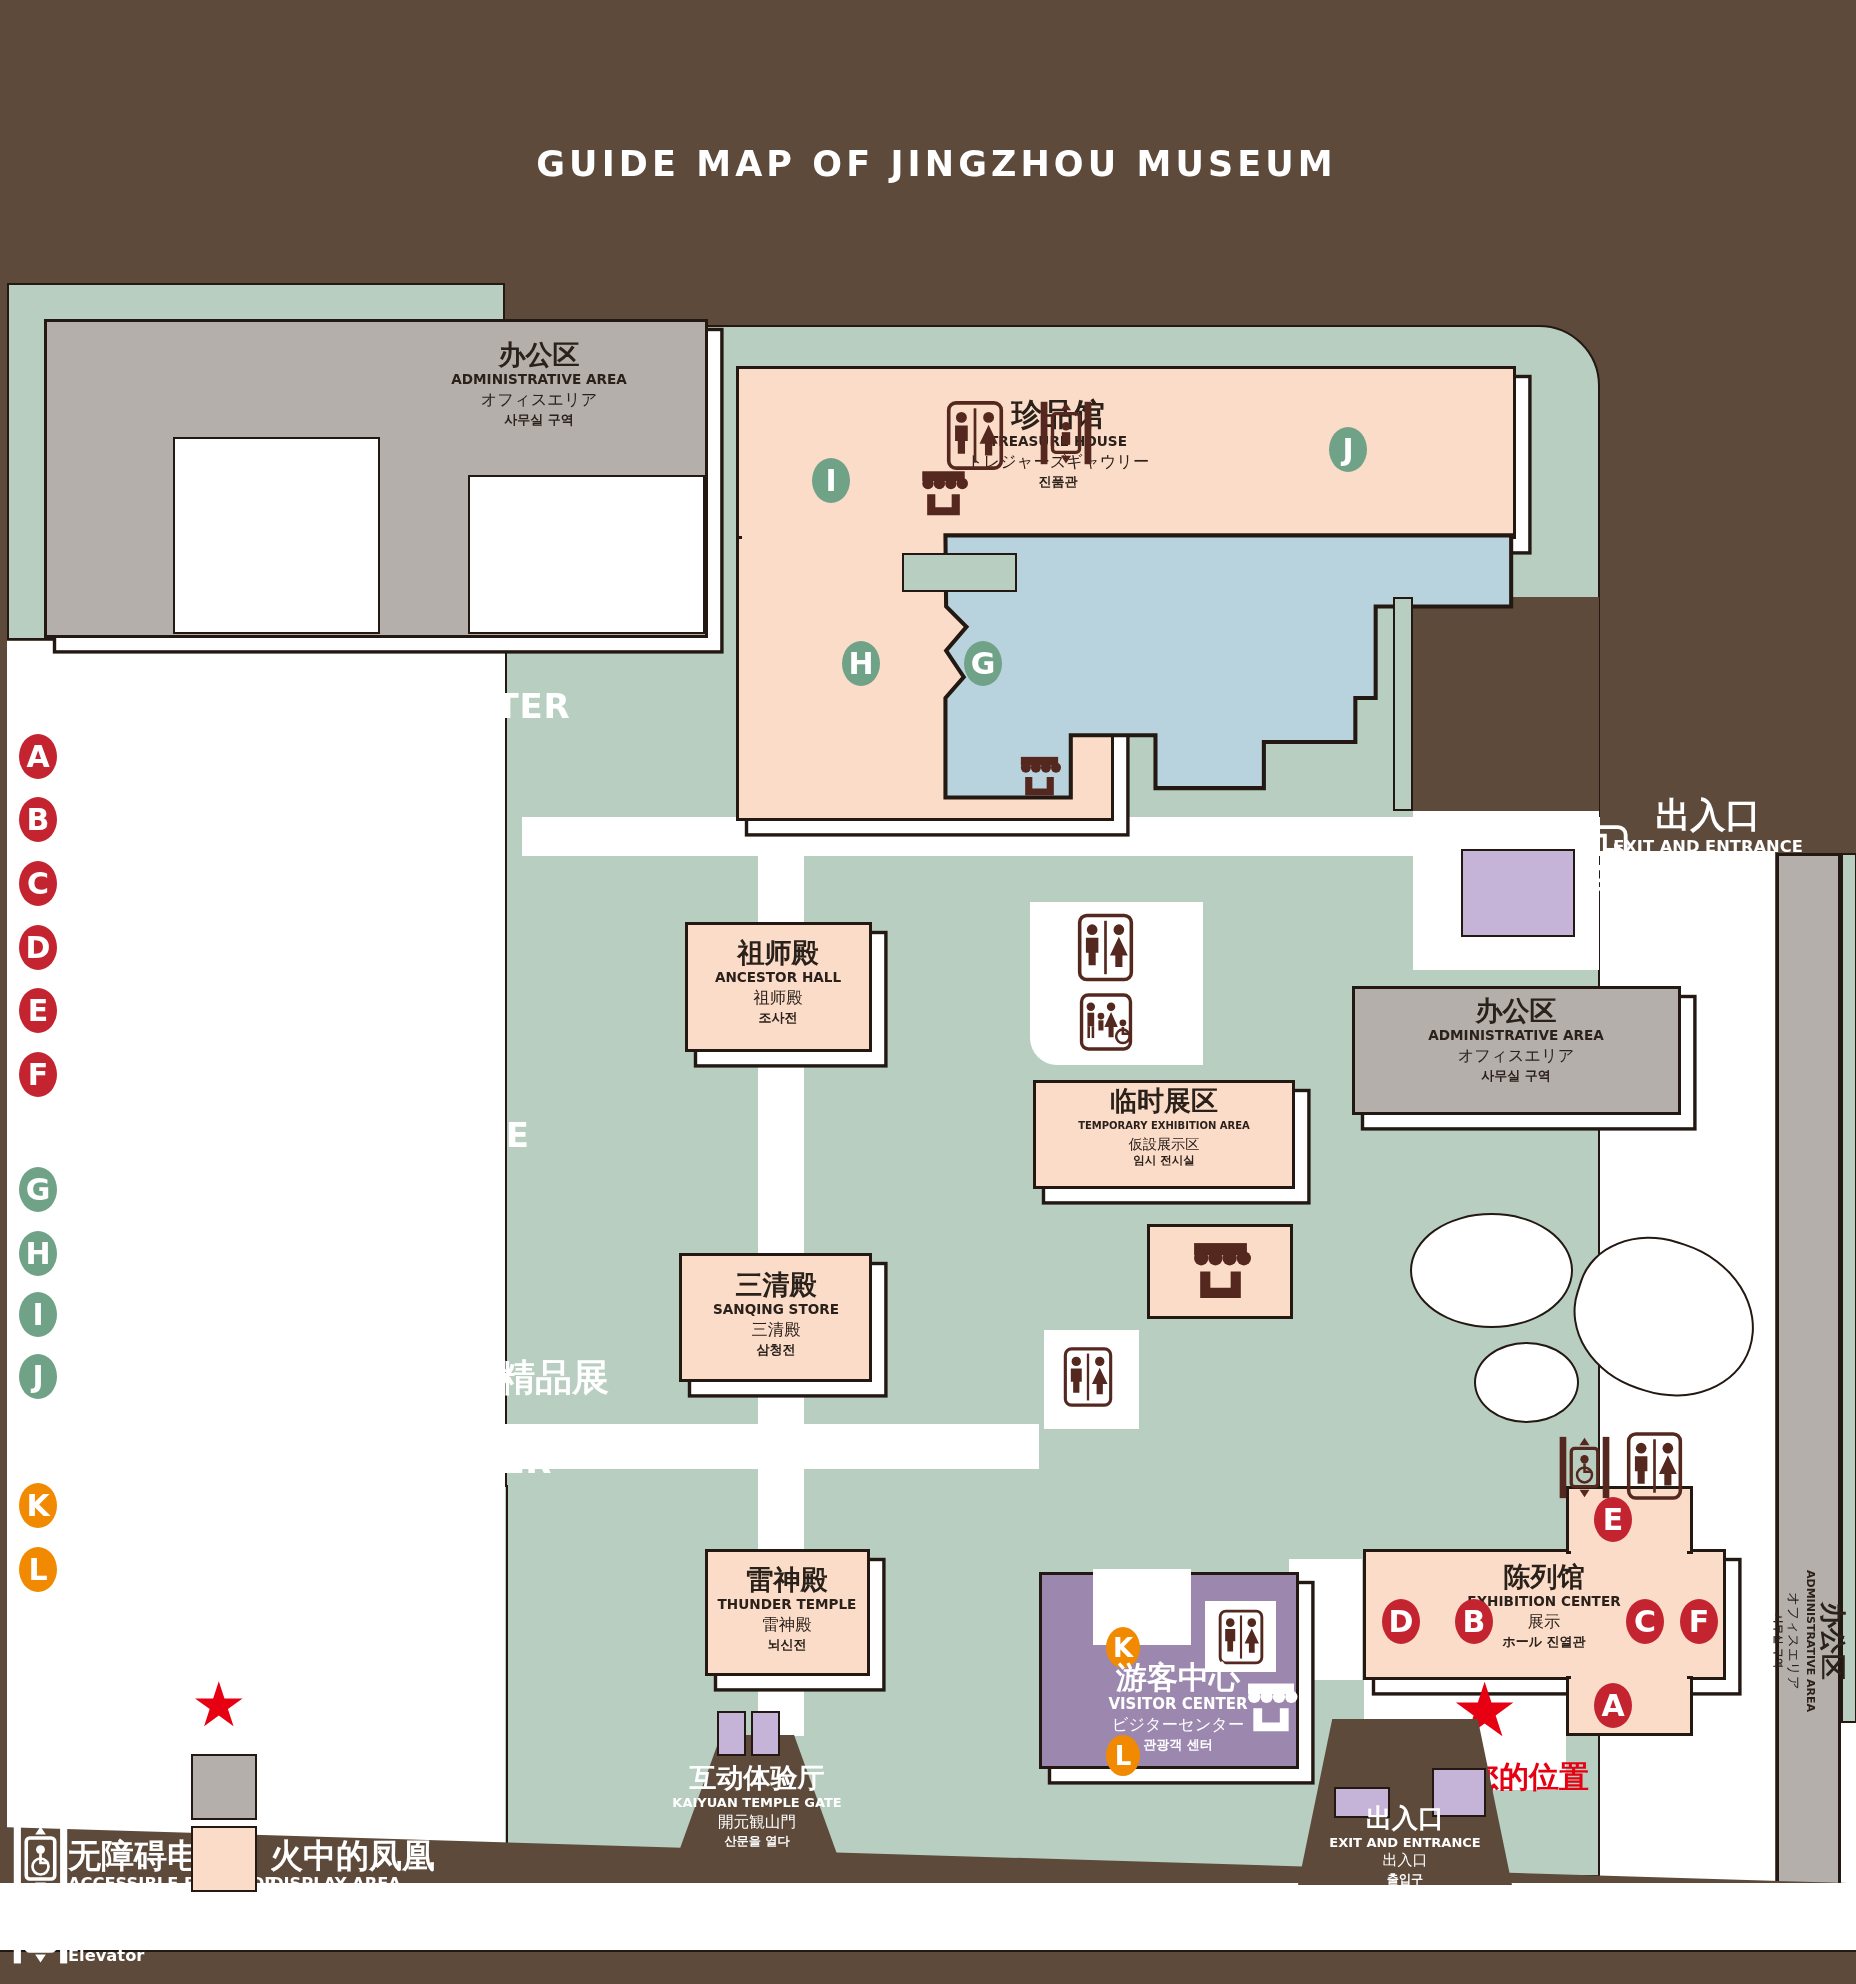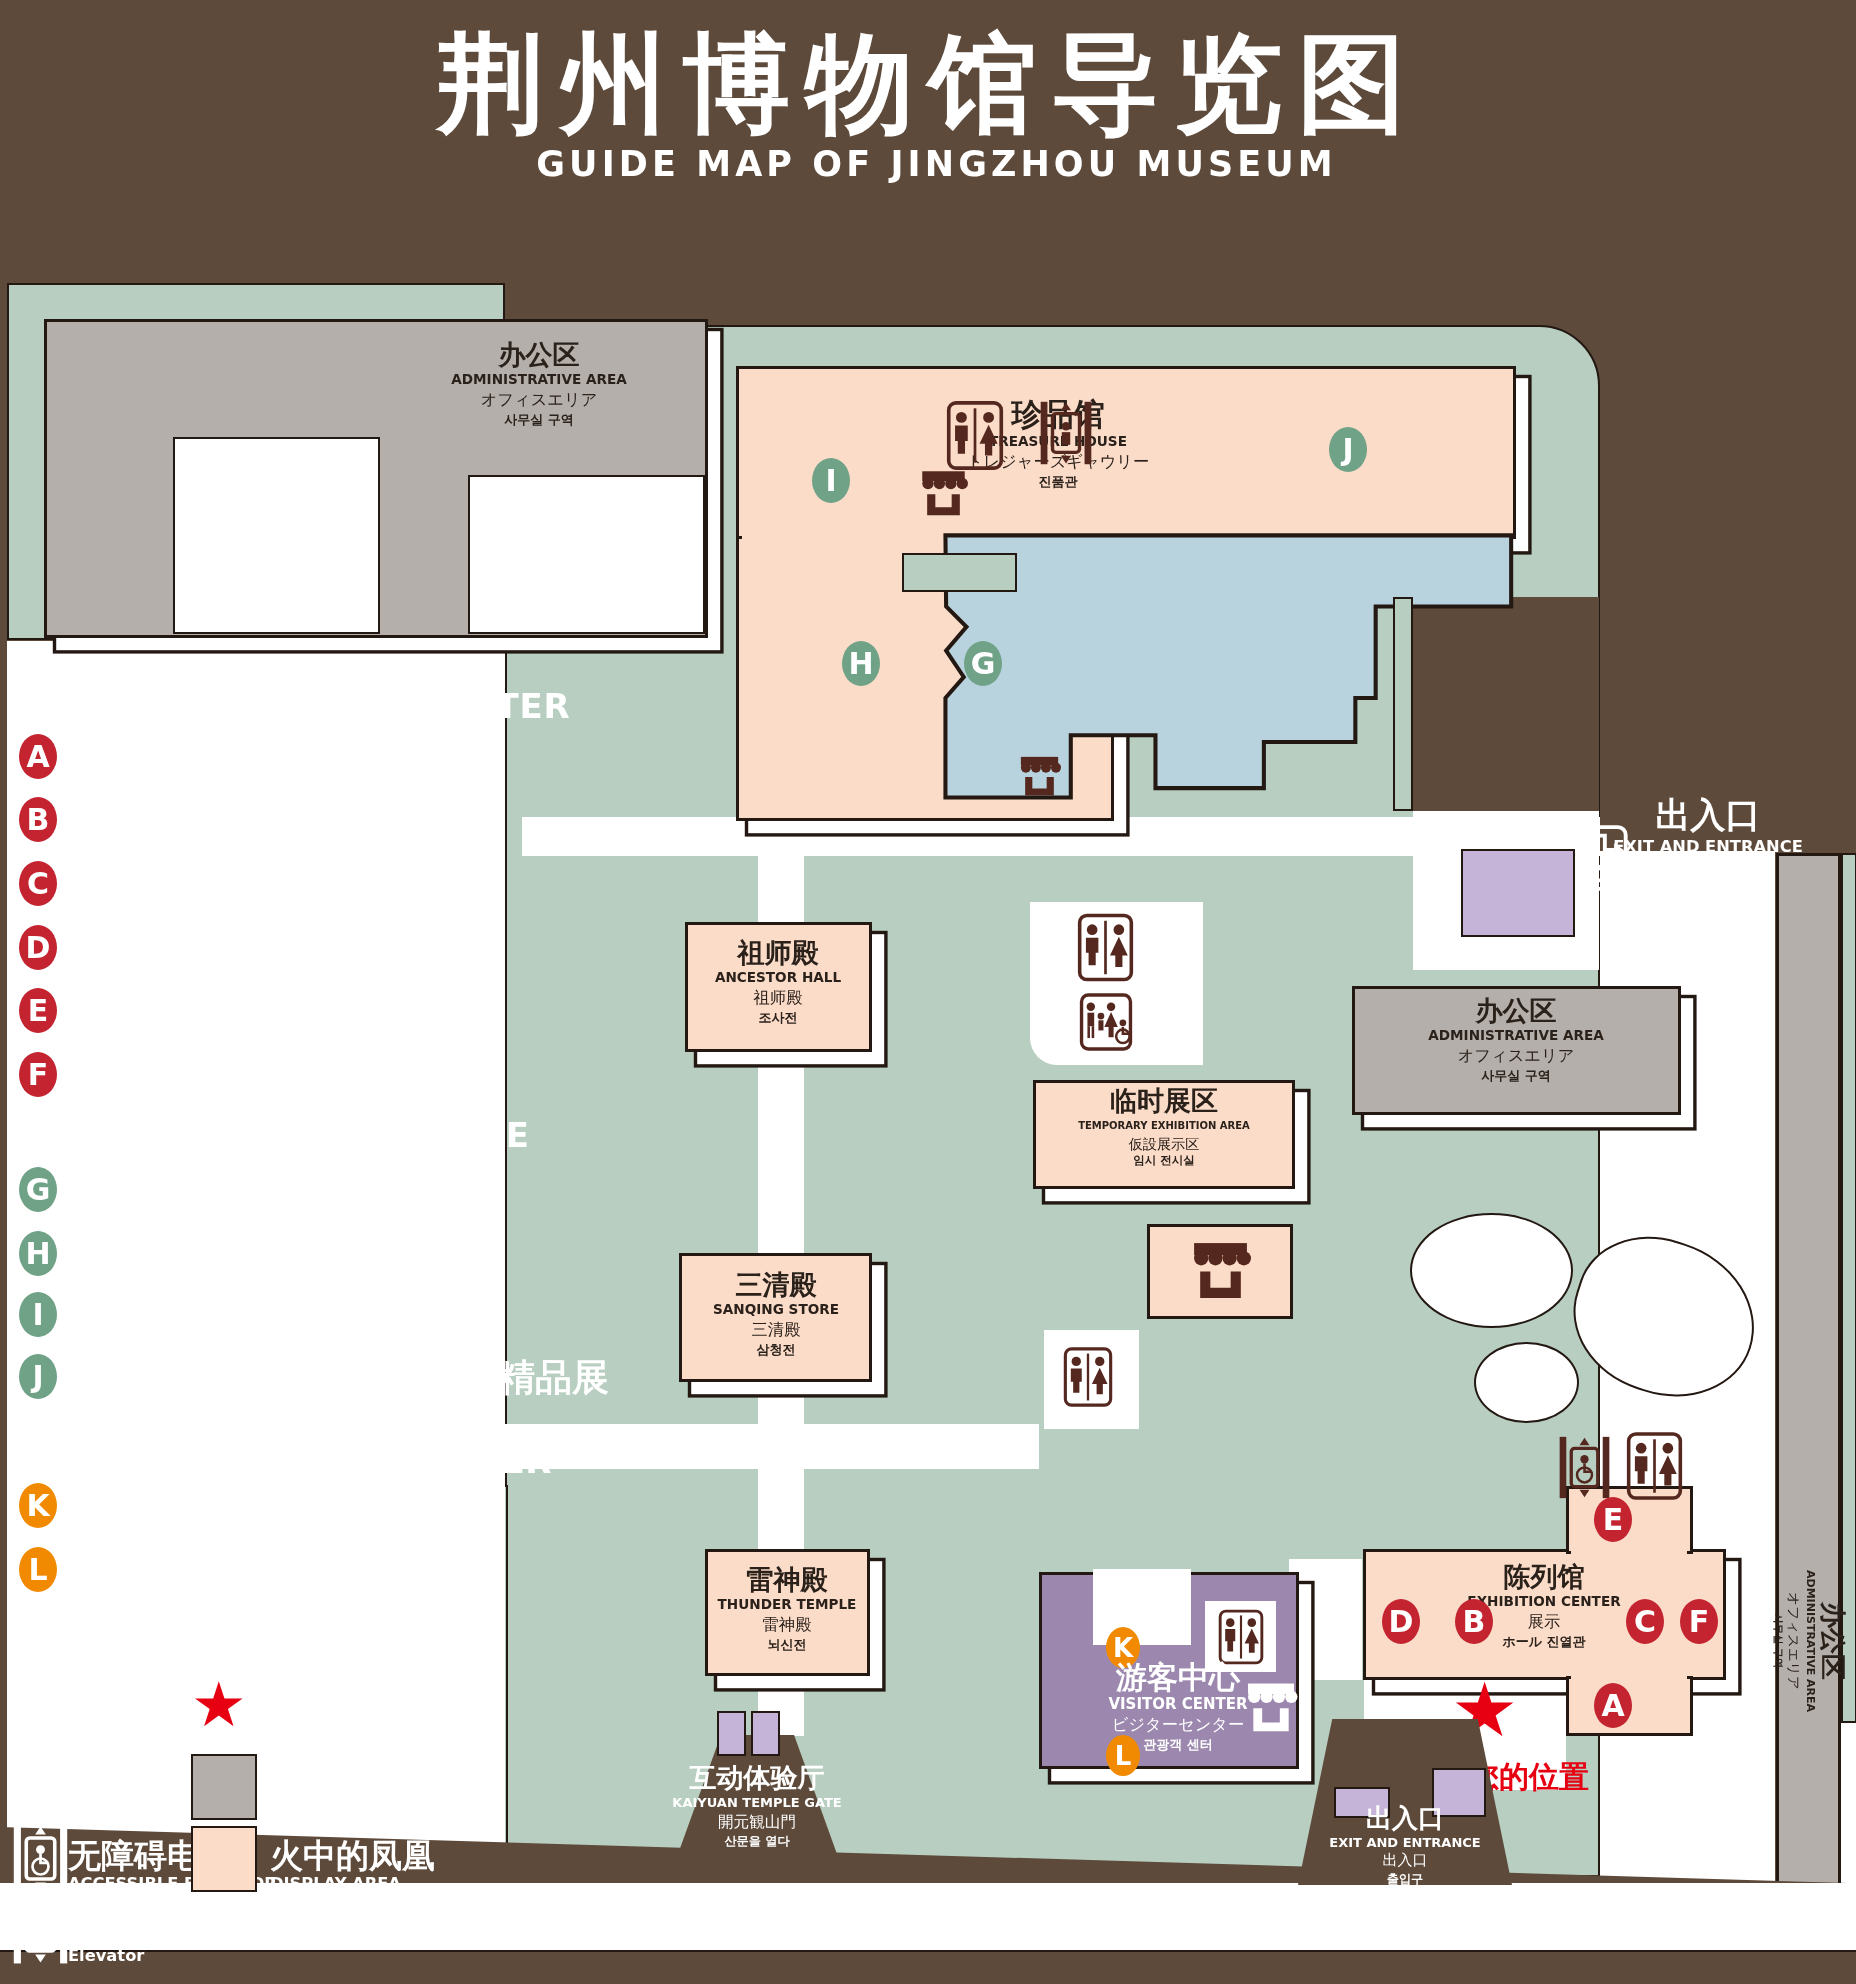--- a/index.html
+++ b/index.html
@@ -48,21 +48,20 @@
   .star{color:#e60012;line-height:1;}
   .loc-text{position:absolute;color:#e60012;font-weight:bold;font-size:30px;transform:translateX(-50%);white-space:nowrap;}
   .road-text{position:absolute;color:#16100c;font-size:39px;font-weight:bold;letter-spacing:33px;white-space:nowrap;}
   svg{display:block;}
 </style>
 </head>
 <body>
 
 <div id="canvas">
 
-  <div class="title-zh">荆州博物馆导览图</div>
   <div class="title-en">GUIDE MAP OF JINGZHOU MUSEUM</div>
 
   <div class="abs green" style="left:6.8px;top:283px;width:498px;height:357px;"></div>
   <div class="abs green" style="left:505px;top:325px;width:1095px;height:1552px;border-top-right-radius:61px;"></div>
   <div class="abs green" style="left:251px;top:1485px;width:257px;height:390px;border-bottom-left-radius:47px;"></div>
   <div class="abs brown" style="left:1413px;top:597px;width:186px;height:254px;"></div>
   <div class="abs whitep" style="left:6.8px;top:641px;width:498px;height:1244px;"></div>
   <div class="abs whitep" style="left:522px;top:817px;width:1078px;height:39px;"></div>
   <div class="abs whitep" style="left:1413px;top:811px;width:186px;height:159px;"></div>
   <div class="abs whitep" style="left:1600px;top:851px;width:175px;height:1047px;"></div>

